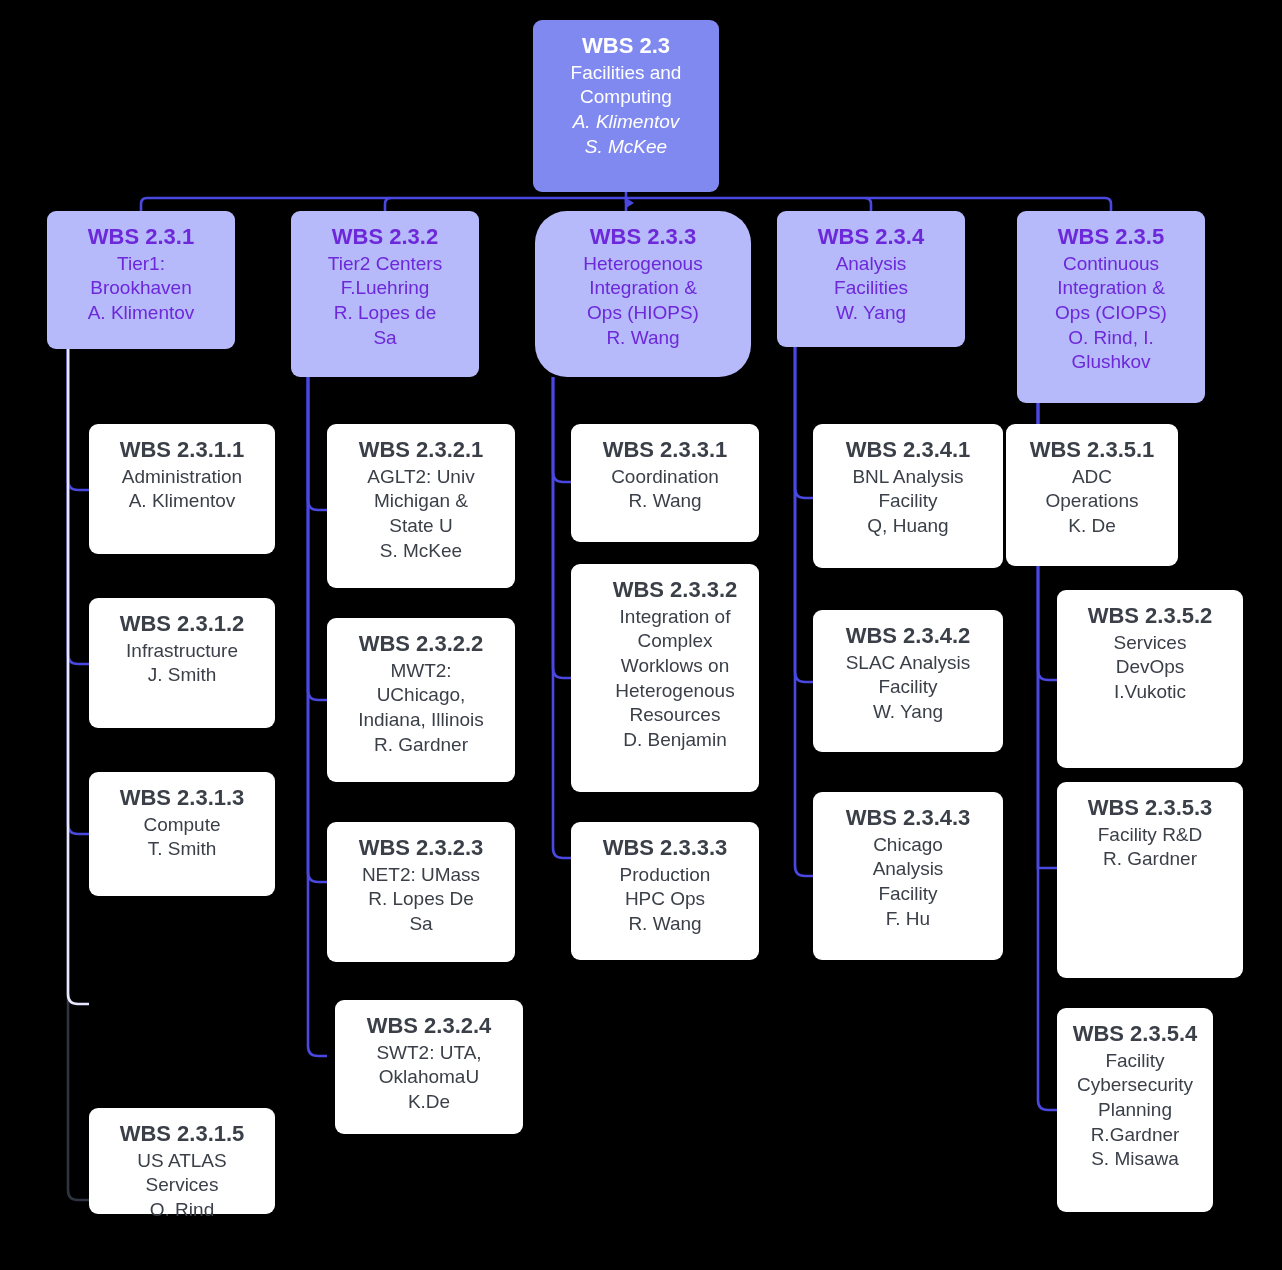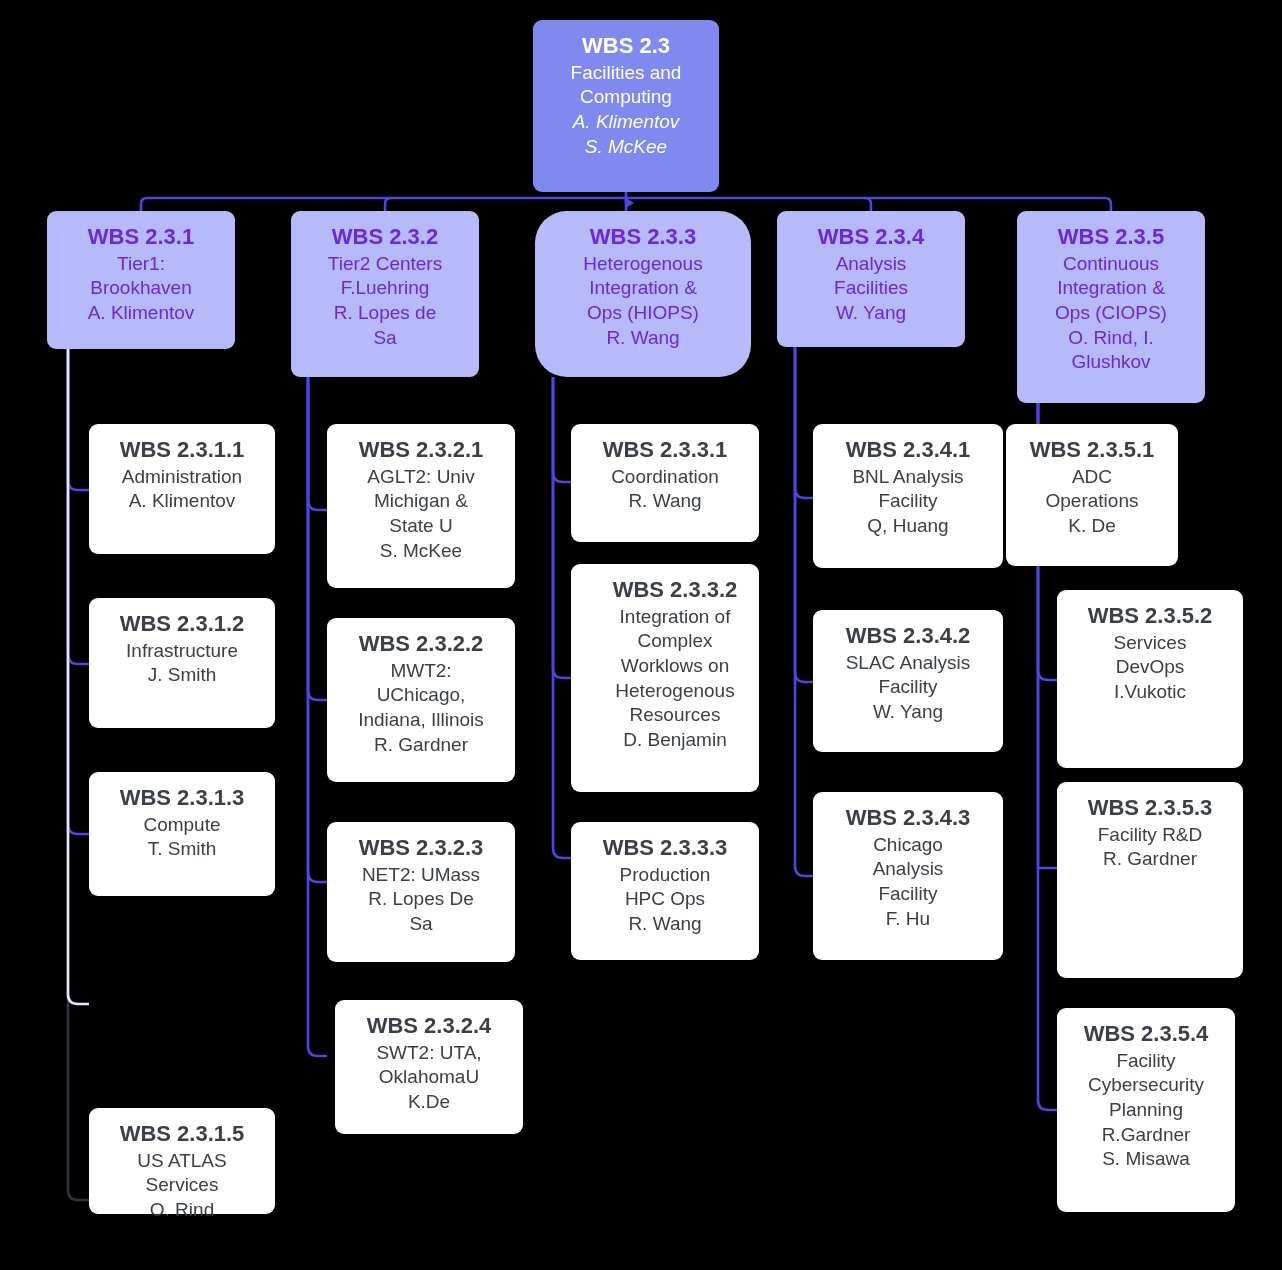--- a/index.html
+++ b/index.html
@@ -265,21 +265,21 @@
     <div class="wbs-code">WBS 2.3.5.2</div>
     <div class="wbs-line">Services</div>
     <div class="wbs-line">DevOps</div>
     <div class="wbs-line">I.Vukotic</div>
   </div>
   <div class="node lvl2" style="left:1057px; top:782px; width:186px; height:196px;">
     <div class="wbs-code">WBS 2.3.5.3</div>
     <div class="wbs-line">Facility R&amp;D</div>
     <div class="wbs-line">R. Gardner</div>
   </div>
-  <div class="node lvl2" style="left:1057px; top:1008px; width:178px; height:204px;">
+  <div class="node lvl2" style="left:1057px; top:1008px; width:156px; height:204px;">
     <div class="wbs-code">WBS 2.3.5.4</div>
     <div class="wbs-line">Facility</div>
     <div class="wbs-line">Cybersecurity</div>
     <div class="wbs-line">Planning</div>
     <div class="wbs-line">R.Gardner</div>
     <div class="wbs-line">S. Misawa</div>
   </div>
 
 </div>
 

